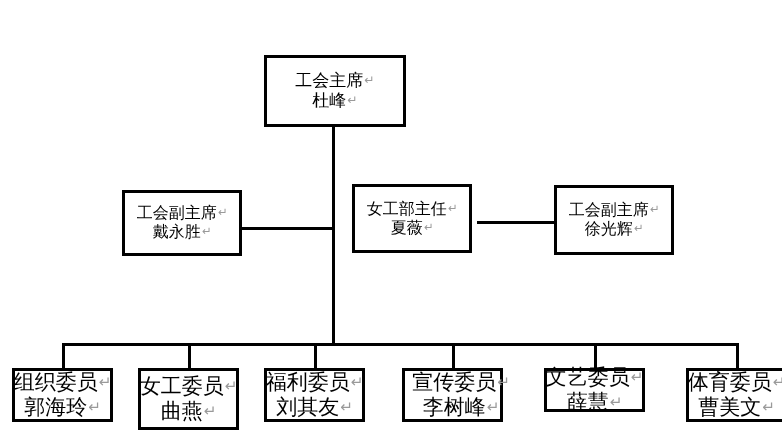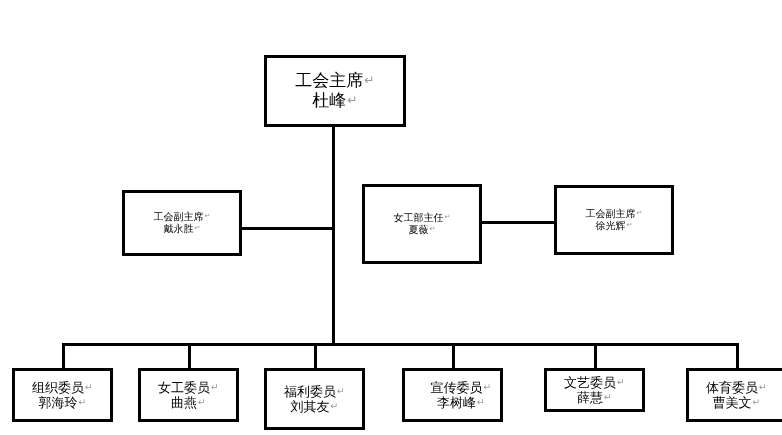--- a/index.html
+++ b/index.html
@@ -42,25 +42,25 @@
     font-family: "DejaVu Sans", sans-serif;
     vertical-align: 2px;
     padding-left: 1px;
   }
   
   .level-top {
     font-size: 17px;
   }
   
   .level-mid {
-    font-size: 10px;
+    font-size: 16px;
   }
   
   .level-bottom {
-    font-size: 13px;
+    font-size: 21px;
   }
   .connector {
     position: absolute;
     background: #000000;
     z-index: 1;
   }
   .connector.v {
     width: 3px;
   }
   .connector.h {
@@ -90,41 +90,41 @@
   <div class="node level-top" style="left:264px; top:55px; width:142px; height:72px;">
     <span class="line-text"><span>工会主席</span><span class="pilcrow">↵</span></span>
     <span class="line-text"><span>杜峰</span><span class="pilcrow">↵</span></span>
   </div>
 
   <div class="node level-mid" style="left:122px; top:190px; width:120px; height:66px;">
     <span class="line-text"><span>工会副主席</span><span class="pilcrow">↵</span></span>
     <span class="line-text"><span>戴永胜</span><span class="pilcrow">↵</span></span>
   </div>
 
-  <div class="node level-mid" style="left:362px; top:184px; width:120px; height:80px;">
+  <div class="node level-mid" style="left:352px; top:184px; width:120px; height:69px;">
     <span class="line-text"><span>女工部主任</span><span class="pilcrow">↵</span></span>
     <span class="line-text"><span>夏薇</span><span class="pilcrow">↵</span></span>
   </div>
 
   <div class="node level-mid" style="left:554px; top:185px; width:120px; height:70px;">
     <span class="line-text"><span>工会副主席</span><span class="pilcrow">↵</span></span>
     <span class="line-text"><span>徐光辉</span><span class="pilcrow">↵</span></span>
   </div>
 
   <div class="node level-bottom" style="left:12px; top:368px; width:101px; height:54px;">
     <span class="line-text"><span>组织委员</span><span class="pilcrow">↵</span></span>
     <span class="line-text"><span>郭海玲</span><span class="pilcrow">↵</span></span>
   </div>
 
-  <div class="node level-bottom" style="left:138px; top:368px; width:101px; height:54px;">
+  <div class="node level-bottom" style="left:138px; top:368px; width:101px; height:62px;">
     <span class="line-text"><span>女工委员</span><span class="pilcrow">↵</span></span>
     <span class="line-text"><span>曲燕</span><span class="pilcrow">↵</span></span>
   </div>
 
-  <div class="node level-bottom" style="left:264px; top:368px; width:101px; height:62px;">
+  <div class="node level-bottom" style="left:264px; top:368px; width:101px; height:54px;">
     <span class="line-text"><span>福利委员</span><span class="pilcrow">↵</span></span>
     <span class="line-text"><span>刘其友</span><span class="pilcrow">↵</span></span>
   </div>
 
   <div class="node level-bottom" style="left:402px; top:368px; width:101px; height:54px;padding-left:17px;">
     <span class="line-text"><span>宣传委员</span><span class="pilcrow">↵</span></span>
     <span class="line-text"><span>李树峰</span><span class="pilcrow">↵</span></span>
   </div>
 
   <div class="node level-bottom" style="left:544px; top:368px; width:101px; height:44px;">

